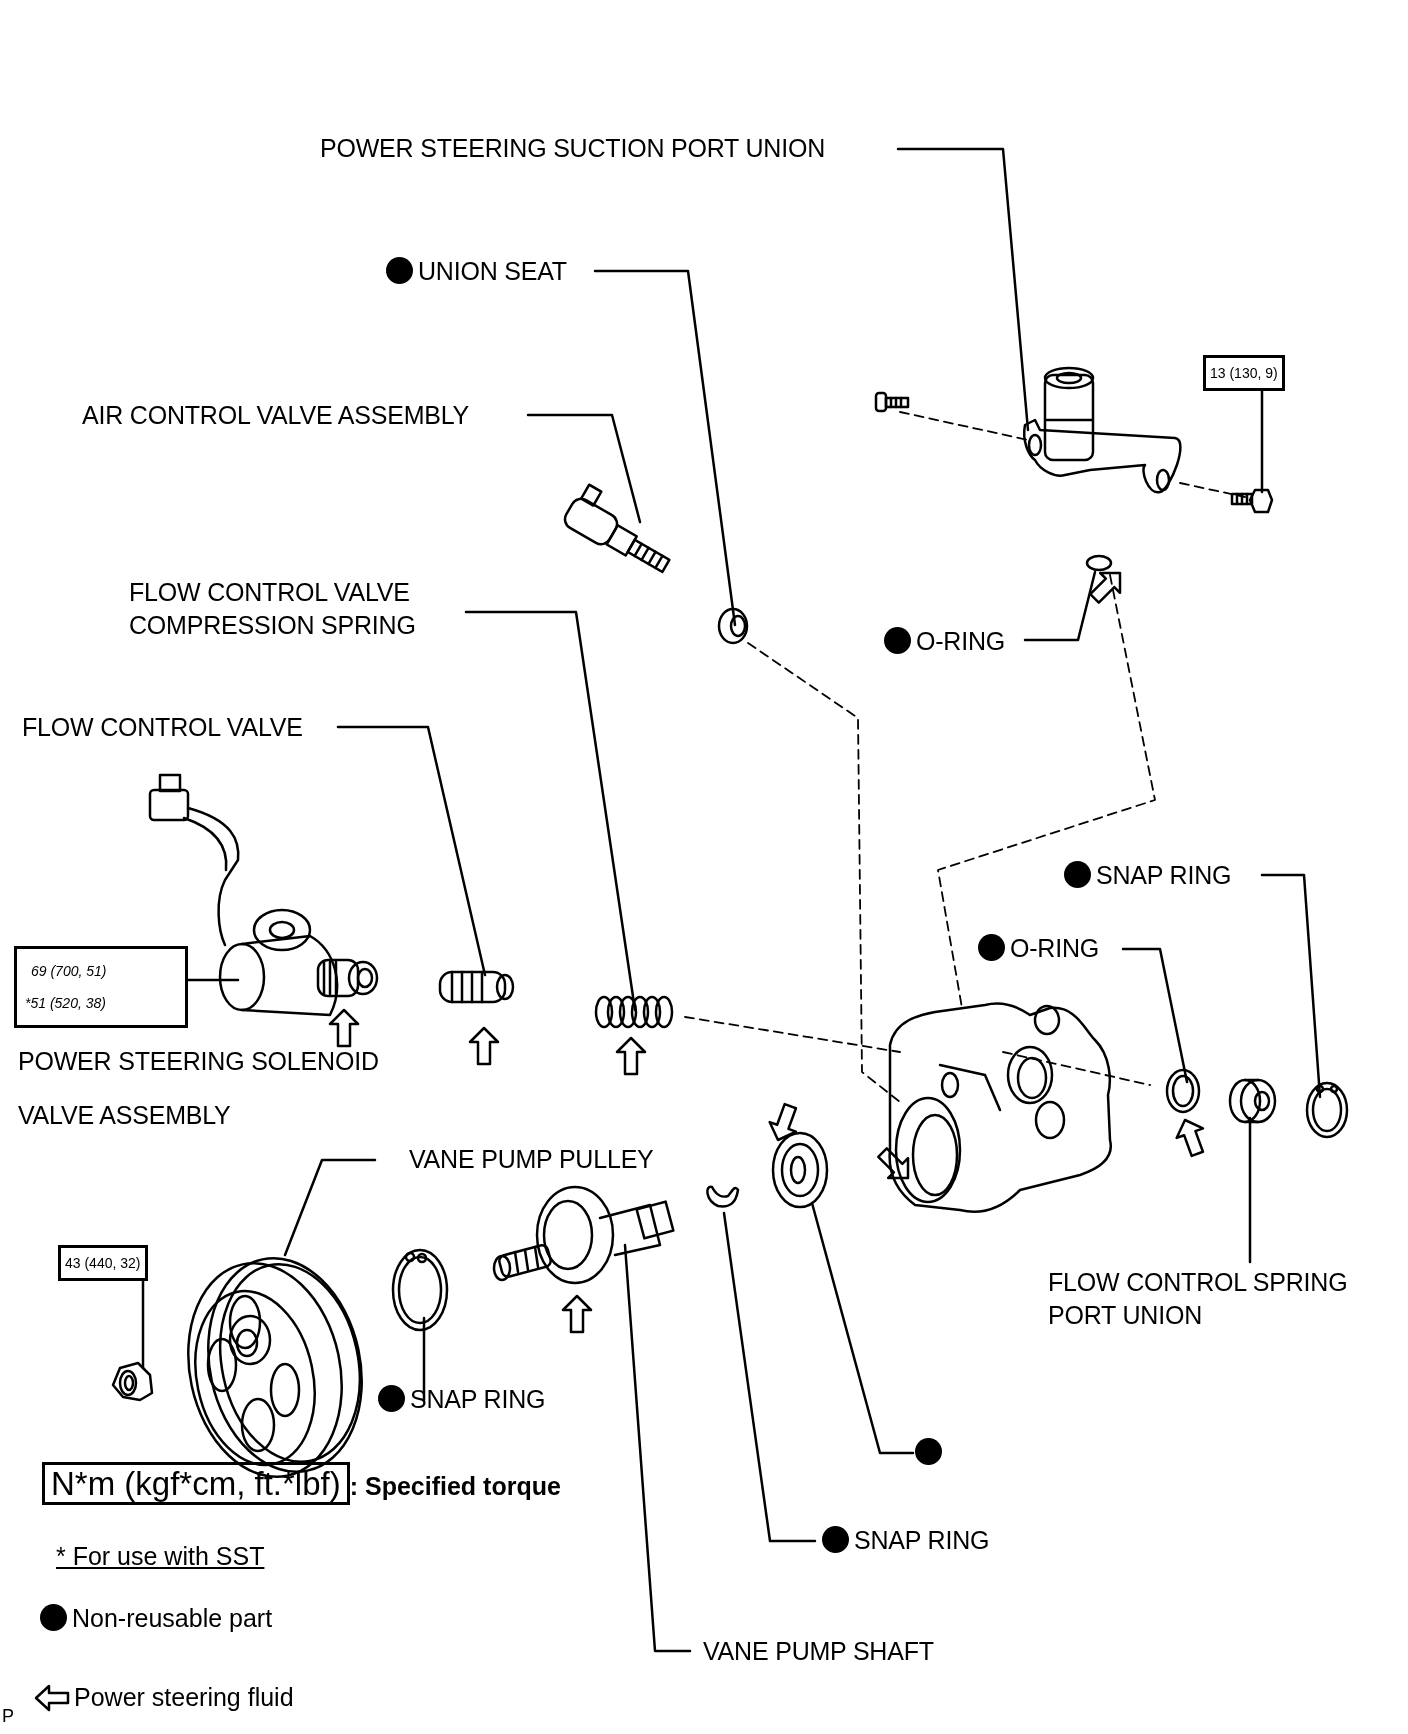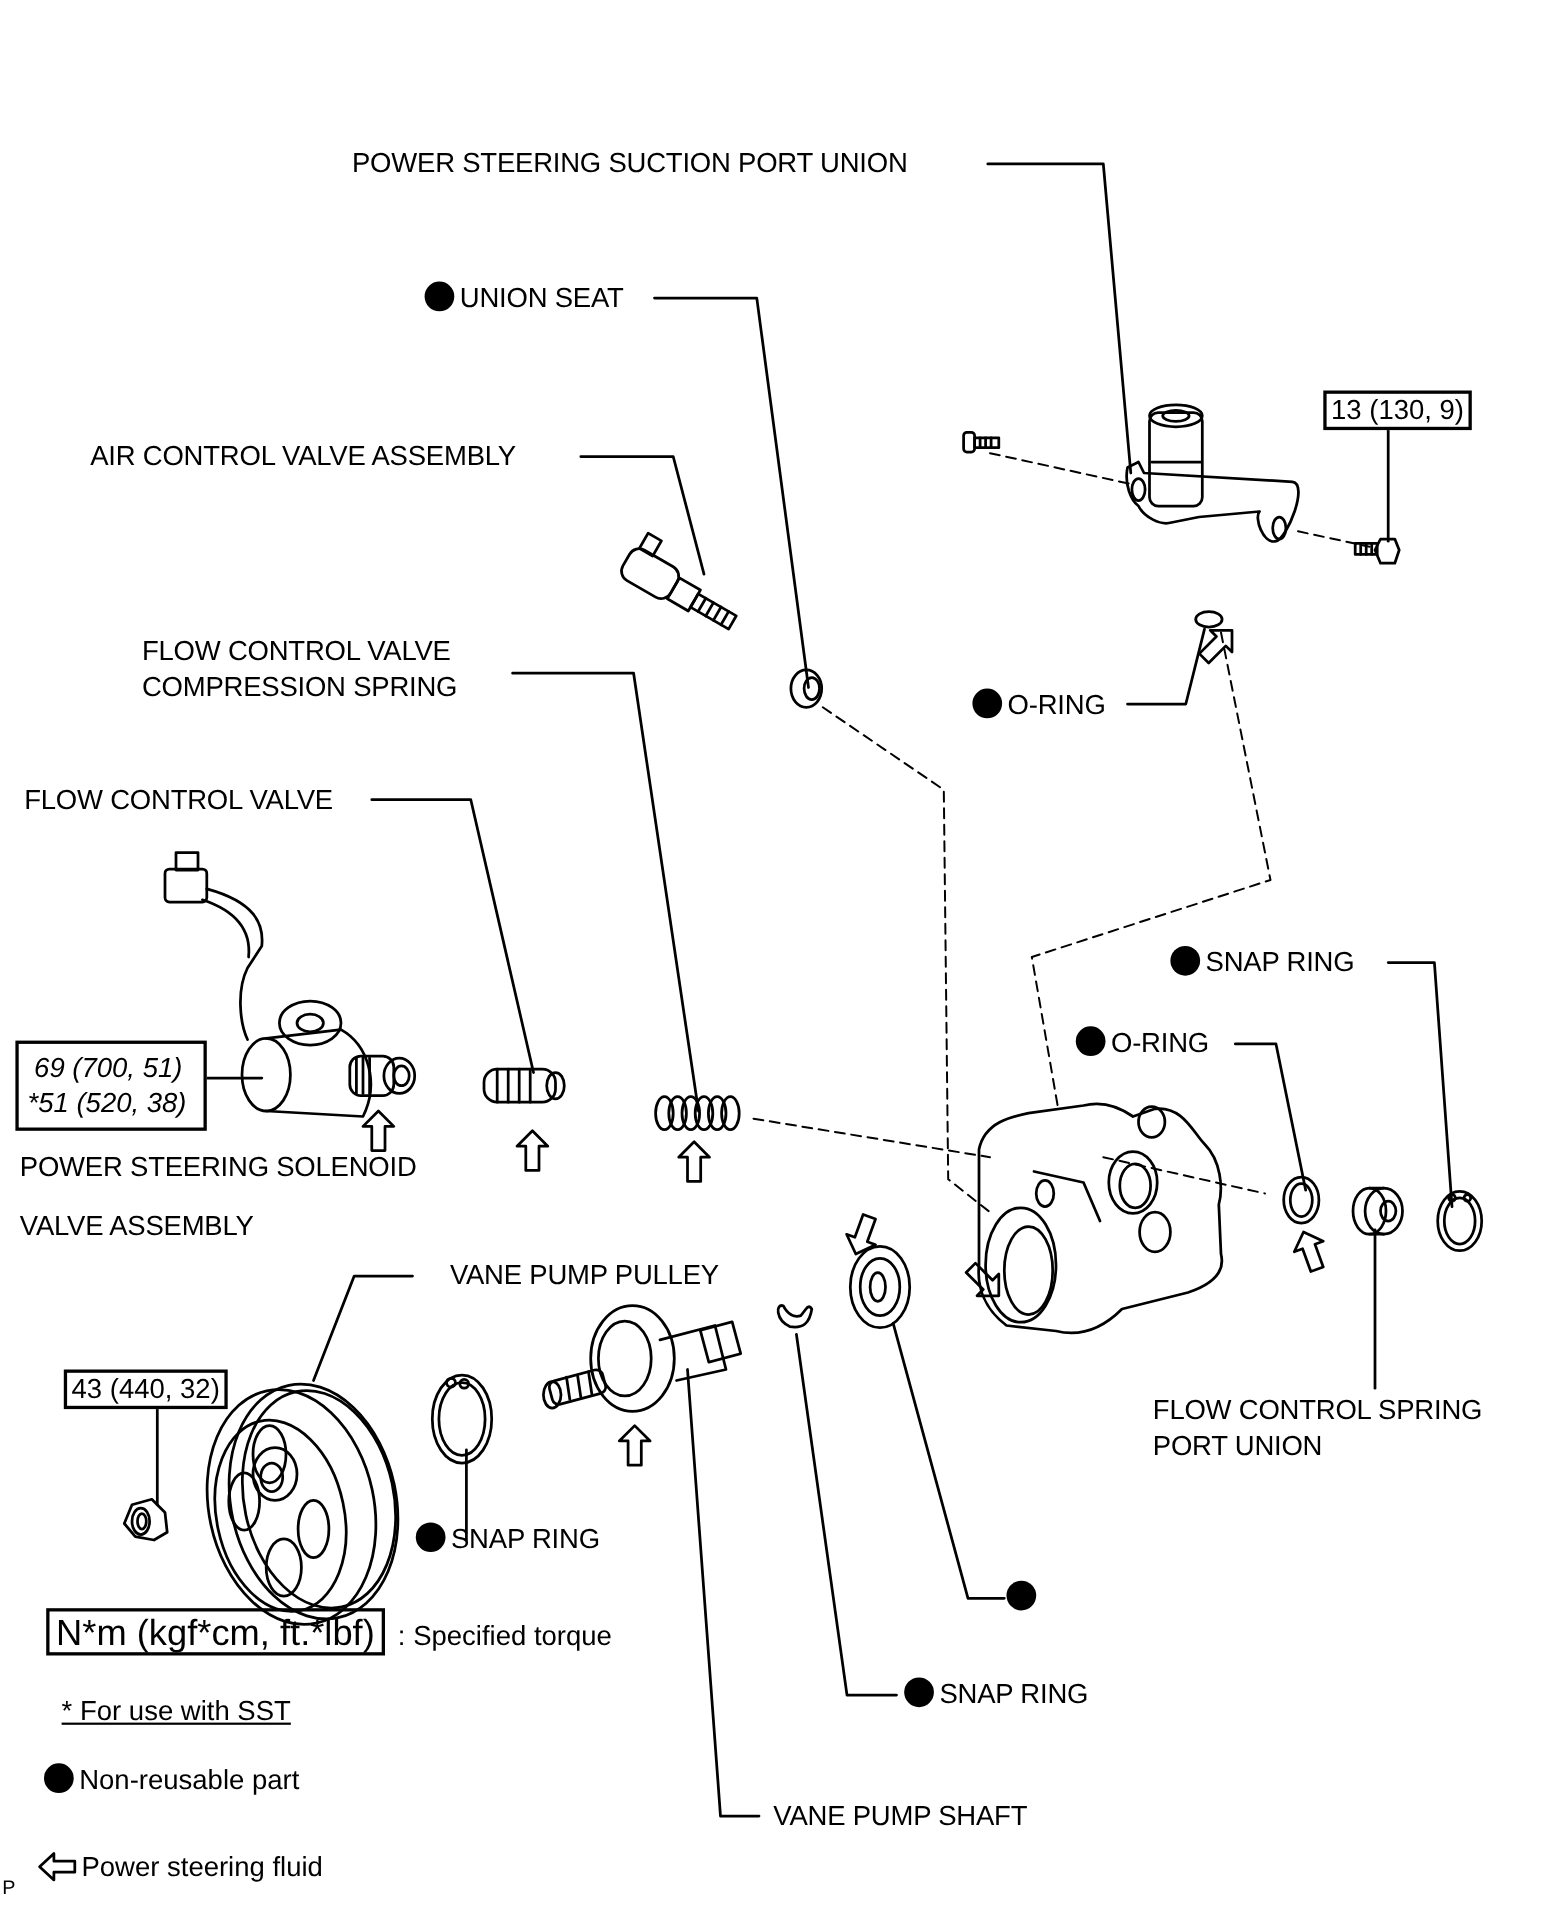--- a/index.html
+++ b/index.html
@@ -1,21 +1,21 @@
 <!DOCTYPE html>
 <html><head>
   <meta charset="utf-8">
   <style>
     html, body { margin: 0; padding: 0; background: #ffffff; }
     body { width: 1408px; height: 1734px; position: relative; overflow: hidden;
            font-family: "Liberation Sans", sans-serif; color: #000; }
     #diagram { position: absolute; left: 0; top: 0; width: 1408px; height: 1734px; }
     .lbl { position: absolute; font-size: 25px; line-height: 33px; white-space: nowrap; letter-spacing: -0.2px; }
     .dot { display: inline-block; width: 27px; height: 27px; border-radius: 50%; background: #000; vertical-align: -4px; margin-right: 5px; }
-    .tbox { position: absolute; border: 3px solid #000; background: #fff; font-size: 25px; line-height: 30px; padding: 0 4px; white-space: nowrap; }
+    .tbox { position: absolute; border: 3px solid #000; background: #fff; font-size: 14px; line-height: 30px; padding: 0 4px; white-space: nowrap; }
     .legend { position: absolute; font-size: 25px; line-height: 33px; white-space: nowrap; }
     .legend-box { display: inline-block; border: 3px solid #000; padding: 2px 6px; font-size: 33px; }
   </style>
 </head>
 <body>
 
 <svg id="diagram" viewBox="0 0 1408 1734" xmlns="http://www.w3.org/2000/svg" fill="none" stroke="#000" stroke-width="2.5" stroke-linejoin="round" stroke-linecap="round">
 
   <g stroke-width="2.5">
 
@@ -285,21 +285,21 @@
 
 <div class="lbl" style="left:378px; top:1383px;"><span class="dot"></span><span>SNAP RING</span></div>
 
 <div class="lbl" style="left:915px; top:1436px;"><span class="dot"></span></div>
 
 <div class="lbl" style="left:822px; top:1524px;"><span class="dot"></span><span>SNAP RING</span></div>
 
 <div class="lbl" style="left:703px; top:1635px;">VANE PUMP SHAFT</div>
 
 <div class="legend" style="left:42px; top:1462px;">
-  <span class="legend-box">N*m (kgf*cm, ft.*lbf)</span><span style="margin-left:12px;">: Specified torque</span>
+  <span class="legend-box">N*m (kgf*cm, ft.*lbf)</span><span style="margin-left:0;font-weight:bold;">: Specified torque</span>
 </div>
 
 <div class="legend" style="left:56px; top:1540px;text-decoration:underline;">* For use with SST</div>
 
 <div class="legend" style="left:40px; top:1602px;">
   <span class="dot"></span><span>Non-reusable part</span>
 </div>
 
 <div class="legend" style="left:34px; top:1665px;margin-top:16px;">
   <svg width="36" height="28" viewBox="0 0 36 28" style="vertical-align:-6px; margin-right:4px;">

